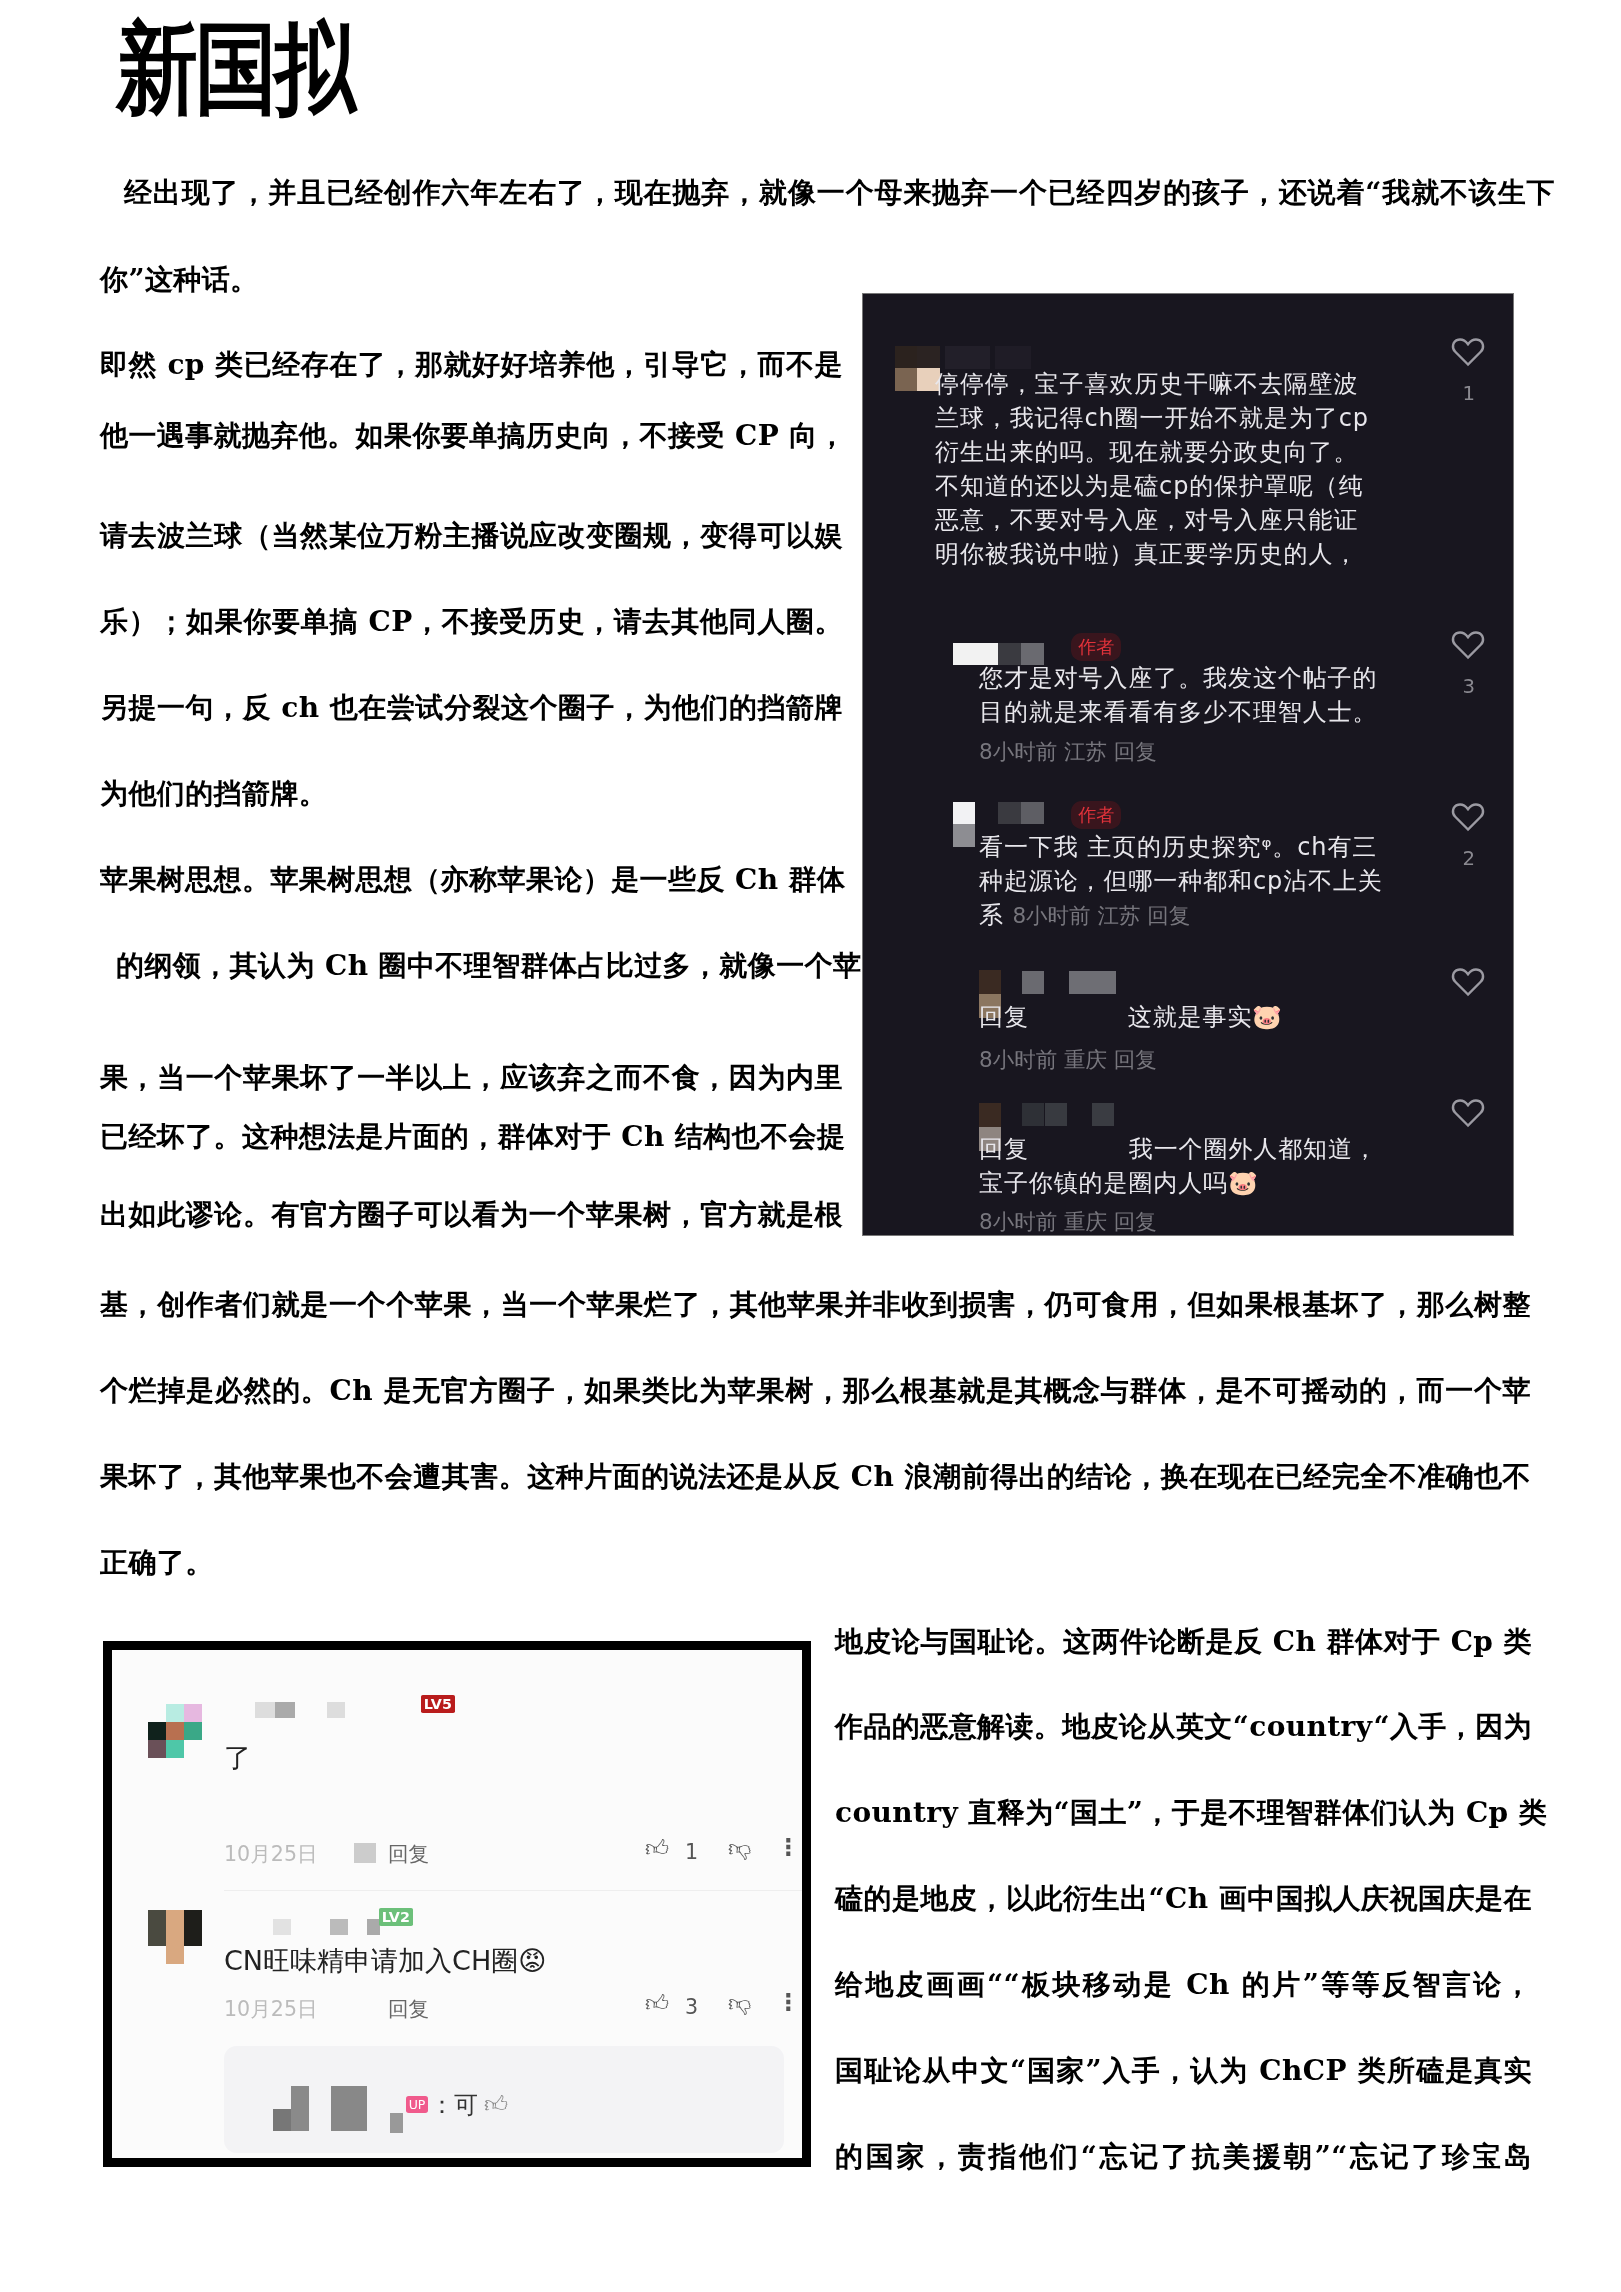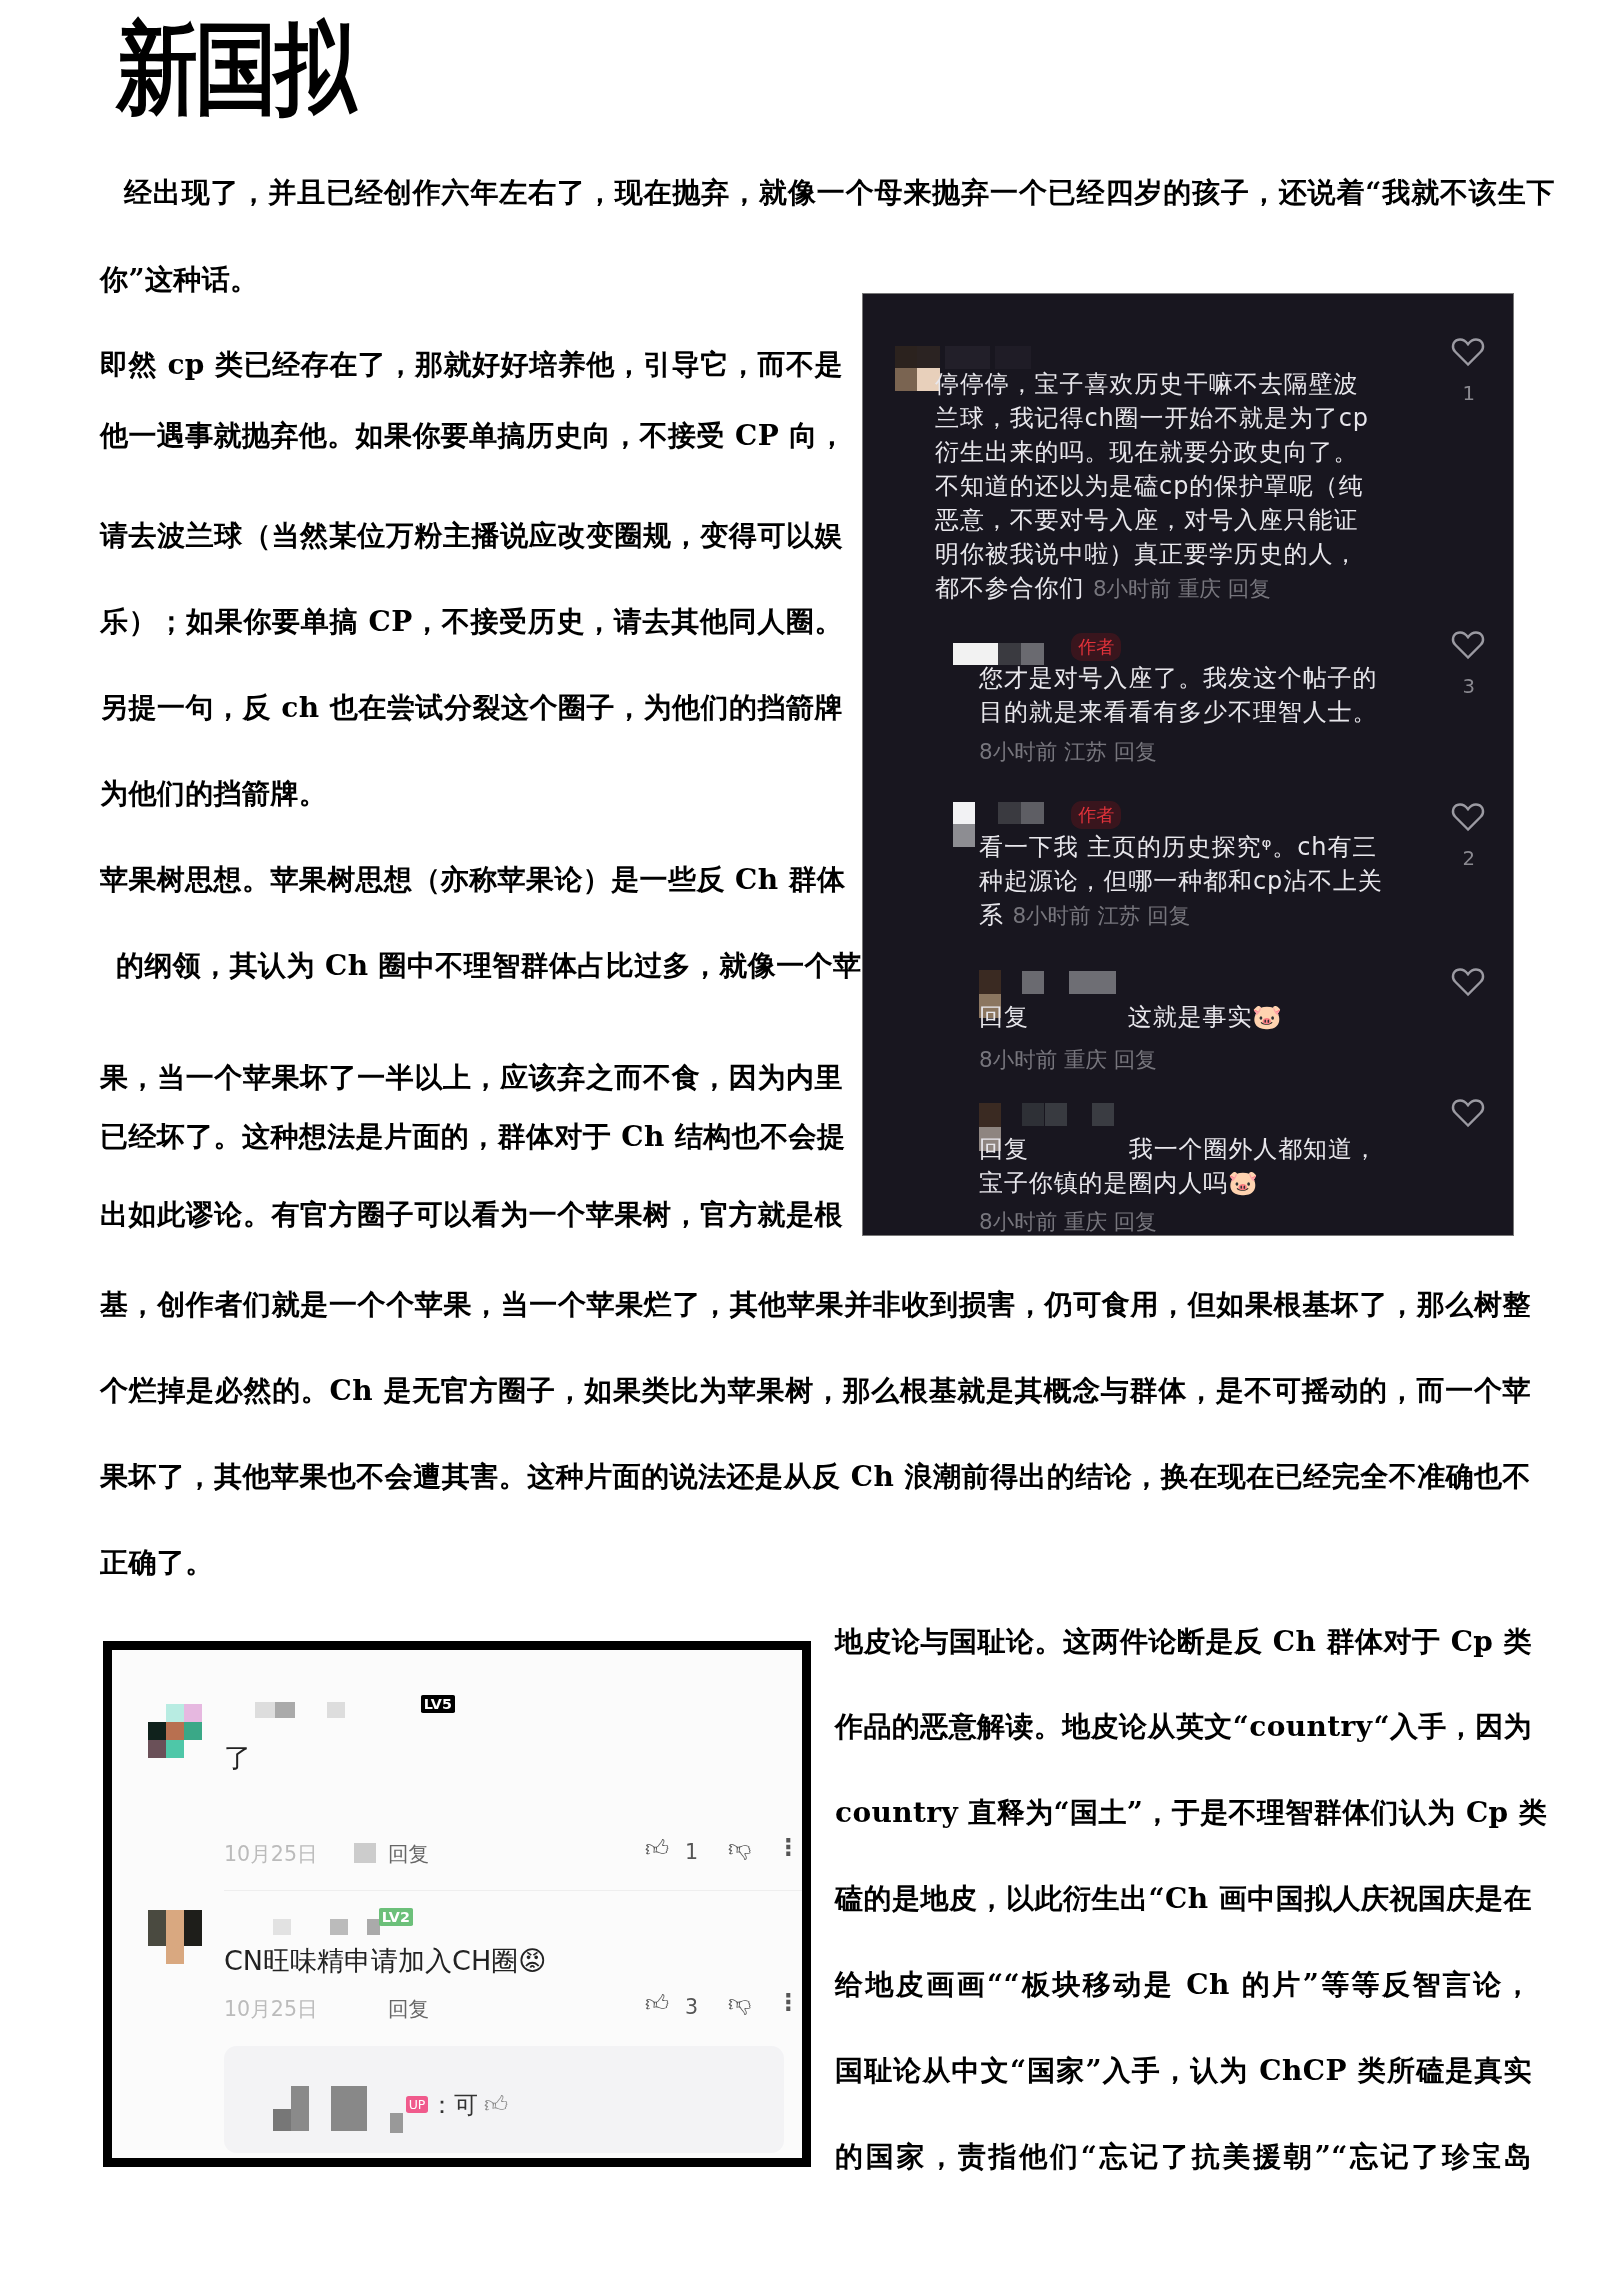--- a/index.html
+++ b/index.html
@@ -85,21 +85,20 @@
       <div class="b" style="left:0;width:45px;background:#221f29;"></div>
       <div class="b" style="left:50px;width:36px;background:#1f1c26;"></div>
     </div>
     <div class="dtext" style="left:72px; top:73px;">
       <div>停停停，宝子喜欢历史干嘛不去隔壁波</div>
       <div>兰球，我记得ch圈一开始不就是为了cp</div>
       <div>衍生出来的吗。现在就要分政史向了。</div>
       <div>不知道的还以为是磕cp的保护罩呢（纯</div>
       <div>恶意，不要对号入座，对号入座只能证</div>
       <div>明你被我说中啦）真正要学历史的人，</div>
-      <div><span>都不参合你们</span> <span class="dmeta">8小时前 重庆 回复</span></div>
     </div>
     <svg class="heart" style="top:39px;" viewBox="0 0 24 24">
         <path d="M12 21 L3.5 12.5 C1 10 1.5 5.5 5.5 4.5 C8 4 10.5 5.5 12 7.5 C13.5 5.5 16 4 18.5 4.5 C22.5 5.5 23 10 20.5 12.5 Z" fill="none" stroke="#9b9aa2" stroke-width="1.6"></path>
       </svg>
     <div class="likes" style="top:88px;">1</div>
   </div>
 
   <div class="dcomment" style="top:0;">
     <div class="dav" style="left:90px; top:349px; width:54px;">
       <div style="position:absolute;left:0;top:0;width:45px;height:21.5px;background:#f2f2f2;"></div>
@@ -193,21 +192,21 @@
       <div class="q" style="left:18px;top:18px;background:#b87050;"></div>
       <div class="q" style="left:36px;top:18px;background:#3aa887;"></div>
       <div class="q" style="left:0;top:36px;background:#6a5058;"></div>
       <div class="q" style="left:18px;top:36px;background:#4ec7a8;"></div>
     </div>
     <div>
       <div class="blur" style="left:143px;top:52px;width:19.7px;height:16px;background:#ddd;"></div>
       <div class="blur" style="left:163px;top:52px;width:19.7px;height:16px;background:#aaa;"></div>
       <div class="blur" style="left:215px;top:52px;width:18px;height:16px;background:#ddd;"></div>
     </div>
-    <div class="lv-badge" style="left:309px; top:45px; background:#000000;">LV5</div>
+    <div class="lv-badge" style="left:309px; top:45px; background:#b91c1c;">LV5</div>
     <div class="ltext" style="top:85px;">
       <div>了</div>
     </div>
     <div class="lmeta" style="top:190px;">10月25日</div>
     <div class="blur" style="left:242px;top:193px;width:21.5px;height:19.7px;background:#ccc;"></div>
     <div class="lreply" style="left:276px; top:190px;">回复</div>
     <div class="thumb" style="left:533px; top:185px;">👍︎</div>
     <div class="lcount" style="left:573px; top:190px;">1</div>
     <div class="thumb" style="left:616px; top:185px;">👎︎</div>
     <div class="more" style="left:665px; top:184px;">⋮</div>

